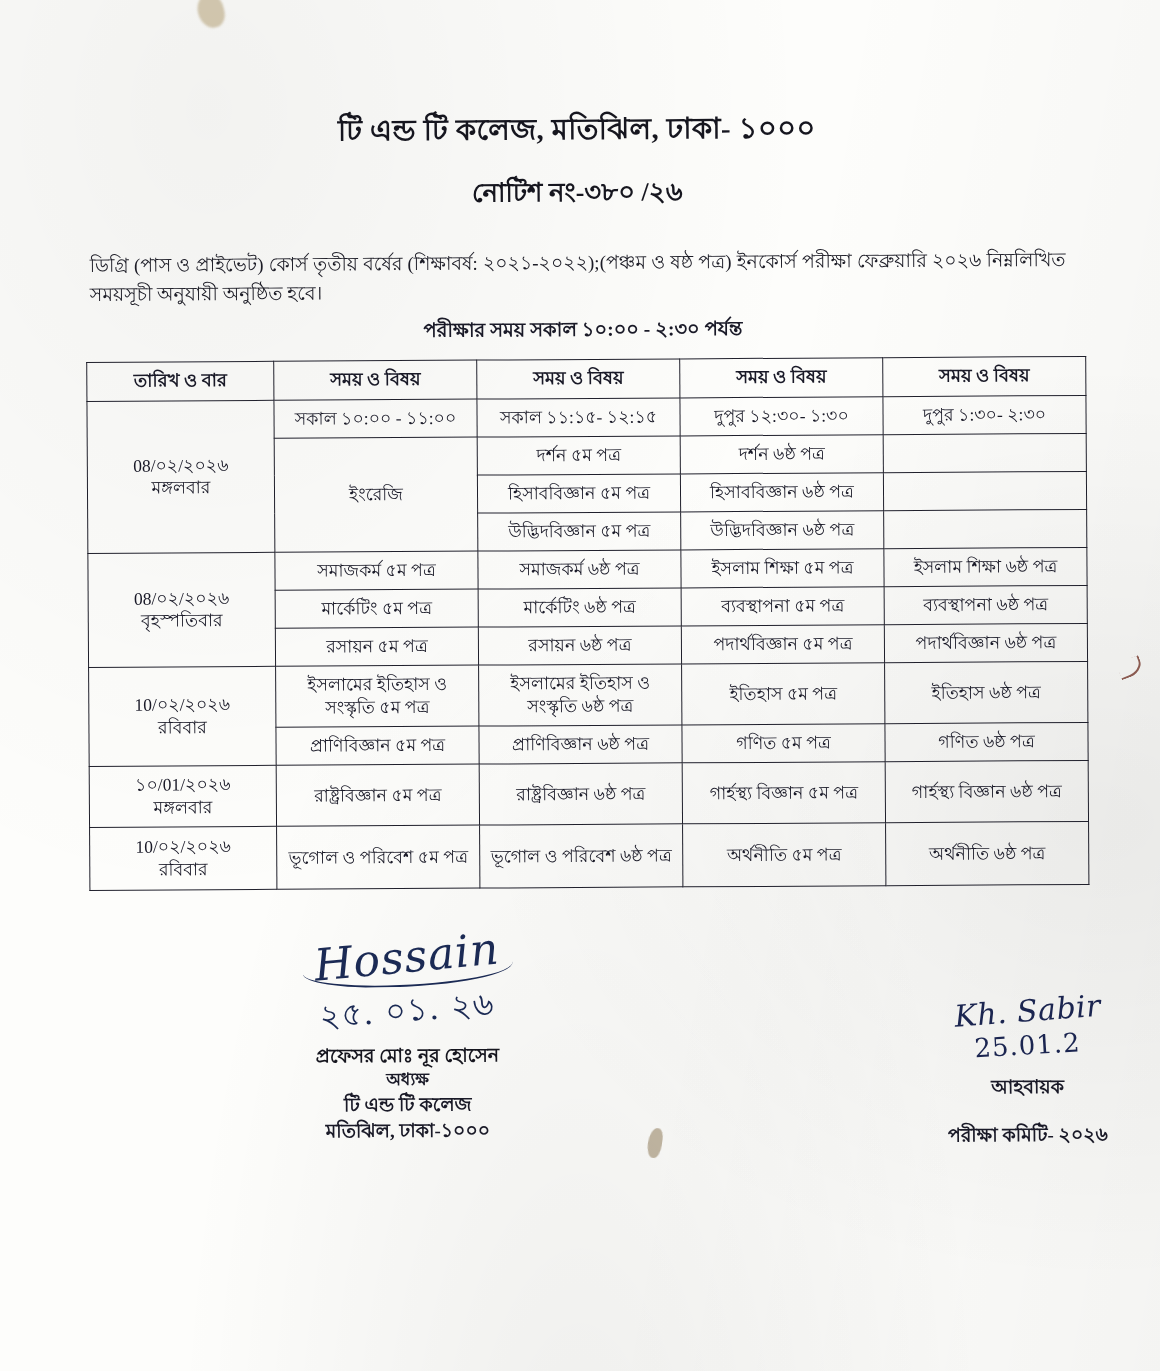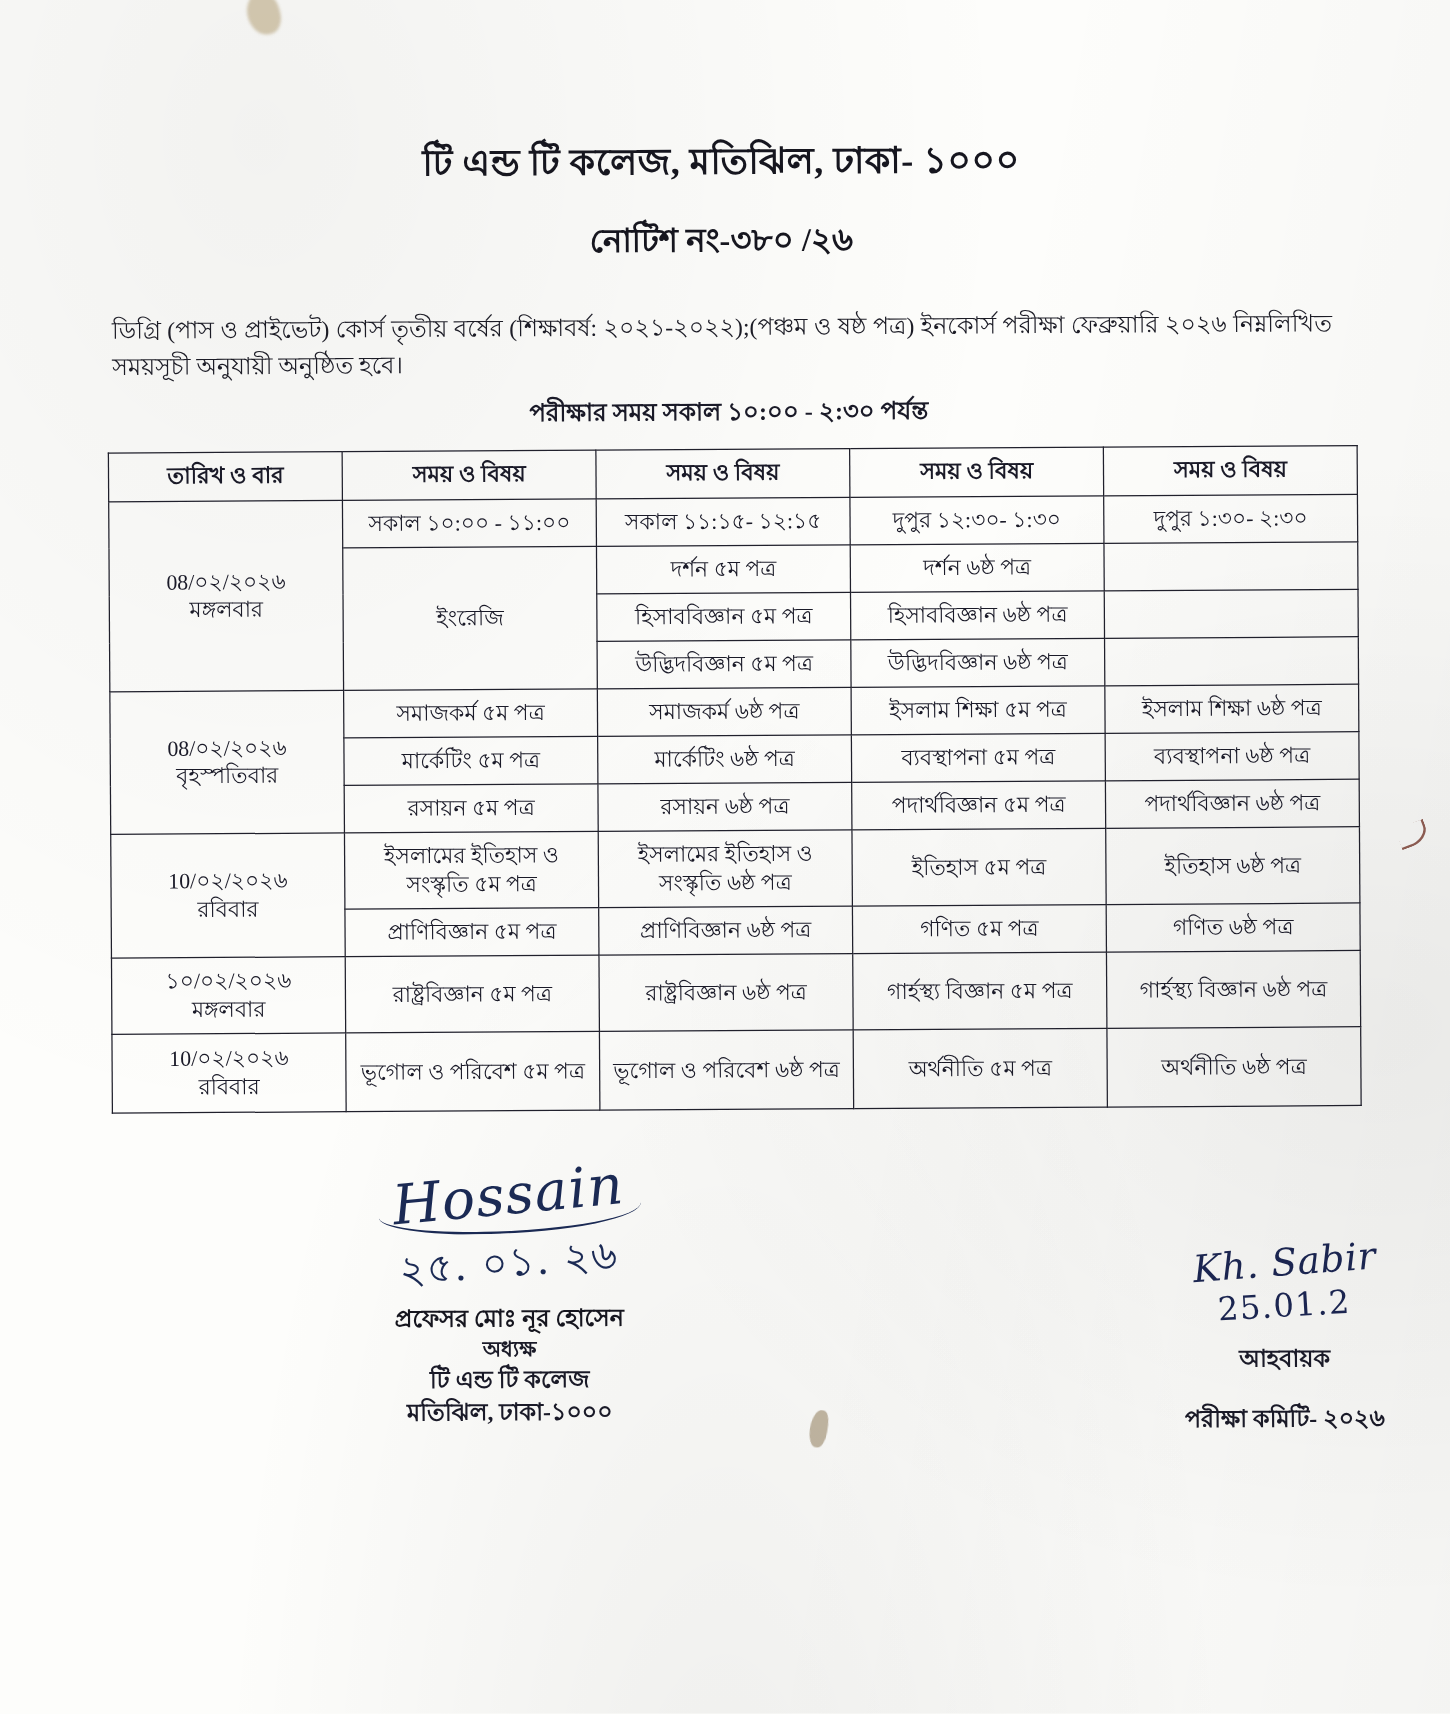--- a/index.html
+++ b/index.html
@@ -300,21 +300,21 @@
       </tr>
       <tr>
         <td>প্রাণিবিজ্ঞান ৫ম পত্র</td>
         <td>প্রাণিবিজ্ঞান ৬ষ্ঠ পত্র</td>
         <td>গণিত ৫ম পত্র</td>
         <td>গণিত ৬ষ্ঠ পত্র</td>
       </tr>
 
       <tr>
         <td class="col-date date-cell" style="height:56px">
-          <div>১০/০২/২০২৬</div>
+          <div>১০/01/২০২৬</div>
           <div>মঙ্গলবার</div>
         </td>
         <td>রাষ্ট্রবিজ্ঞান ৫ম পত্র</td>
         <td>রাষ্ট্রবিজ্ঞান ৬ষ্ঠ পত্র</td>
         <td>গার্হস্থ্য বিজ্ঞান ৫ম পত্র</td>
         <td>গার্হস্থ্য বিজ্ঞান ৬ষ্ঠ পত্র</td>
       </tr>
 
       <tr>
         <td class="col-date date-cell" style="height:58px">

